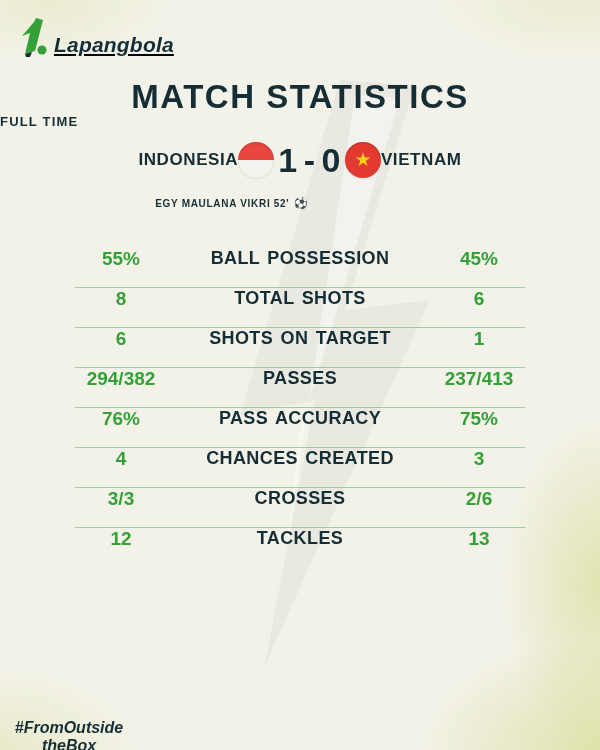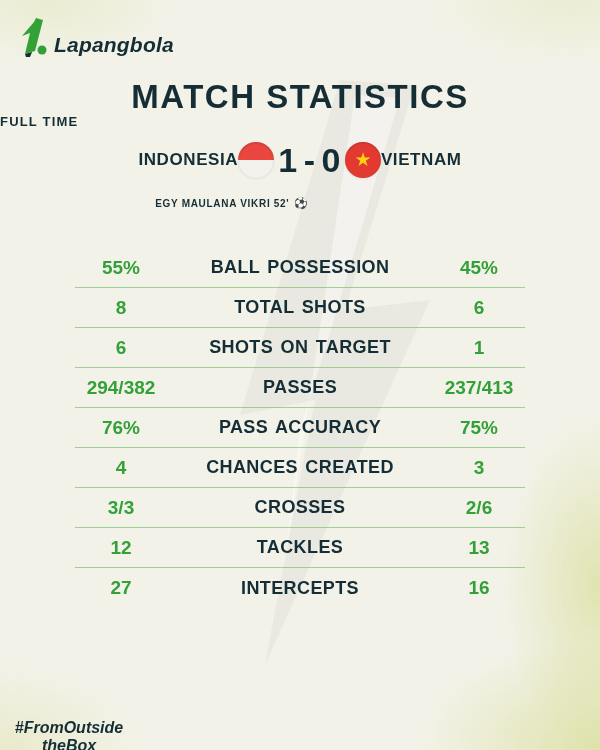--- a/index.html
+++ b/index.html
@@ -13,42 +13,42 @@
       radial-gradient(ellipse 180px 90px at 8% 0%, rgba(205,215,120,.22), transparent 70%),
       radial-gradient(ellipse 200px 90px at 95% 0%, rgba(205,215,120,.20), transparent 70%),
       #f4f3ea;
   }
   .noise{
     position:absolute;inset:0;pointer-events:none;opacity:.5;
     background:repeating-conic-gradient(rgba(120,120,90,.035) 0% 25%, transparent 0% 50%);
     background-size:3px 3px;
   }
   .watermark{position:absolute;left:0;top:0;pointer-events:none;}
-  .logo{position:absolute;top:17px;left:16px;display:flex;align-items:flex-end;gap:6px;}
+  .logo{position:absolute;top:17px;left:16px;display:flex;align-items:flex-end;gap:6px;text-decoration:underline;}
   .logo-text{font-size:21px;font-weight:bold;font-style:italic;color:#152e36;padding-bottom:4px;letter-spacing:.2px;}
   .title{position:absolute;top:78px;left:0;width:100%;text-align:center;
     font-size:33px;font-weight:800;letter-spacing:1.5px;color:#152e36;}
   .subtitle{position:absolute;top:114px;left:0;width:100%;
     font-size:13px;font-weight:800;letter-spacing:1.2px;color:#152e36;}
   .scorebar{position:absolute;top:138px;left:0;width:100%;height:44px;
     display:flex;justify-content:center;align-items:center;}
   .team-name{font-size:17px;font-weight:800;letter-spacing:.6px;color:#152e36;}
   .flag{width:36px;height:36px;border-radius:50%;flex:0 0 auto;
     box-shadow:0 1px 2px rgba(0,0,0,.18) inset,0 1px 2px rgba(0,0,0,.08);}
   .flag-indonesia{background:linear-gradient(#e8463f 50%, #f4f2ec 50%);}
   .flag-vietnam{background:#e23a30;display:flex;align-items:center;justify-content:center;}
   .flag-vietnam .star{color:#fcd116;font-size:19px;line-height:1;transform:translateY(-1px);}
   .score{display:flex;align-items:center;gap:6px;font-size:34px;font-weight:800;
     letter-spacing:.5px;color:#152e36;padding:0 4px;}
   .scorer{position:absolute;top:198px;left:0;width:464px;display:flex;
     justify-content:center;align-items:center;gap:5px;
     font-size:10px;font-weight:bold;letter-spacing:.7px;color:#152e36;}
   .scorer .ball{font-size:11px;line-height:1;}
   .stats{position:absolute;top:248px;left:75px;width:450px;}
-  .stat-row{height:40px;display:flex;align-items:center;box-sizing:border-box;}
+  .stat-row{height:40px;display:flex;box-sizing:border-box;}
   .stat-row:not(:last-child){border-bottom:1px solid rgba(90,179,79,.55);}
   .stat-val{width:92px;text-align:center;font-size:19px;font-weight:bold;color:#34a138;}
   .stat-label{flex:1;text-align:center;font-size:18px;font-weight:800;
     letter-spacing:.4px;word-spacing:2px;color:#152e36;}
   .hashtag{position:absolute;left:14px;top:719px;width:110px;text-align:center;
     font-style:italic;font-weight:800;font-size:16px;line-height:1.15;color:#152e36;}
 </style>
 </head>
 <body>
 
@@ -125,23 +125,18 @@
   <div class="stat-row">
     <span class="stat-val">3/3</span>
     <span class="stat-label">CROSSES</span>
     <span class="stat-val">2/6</span>
   </div>
   <div class="stat-row">
     <span class="stat-val">12</span>
     <span class="stat-label">TACKLES</span>
     <span class="stat-val">13</span>
   </div>
-  <div class="stat-row">
-    <span class="stat-val">27</span>
-    <span class="stat-label">INTERCEPTS</span>
-    <span class="stat-val">16</span>
-  </div>
 </div>
 
 <div class="hashtag">
   <div>#FromOutside</div>
   <div>theBox</div>
 </div>
 
 </body></html>

